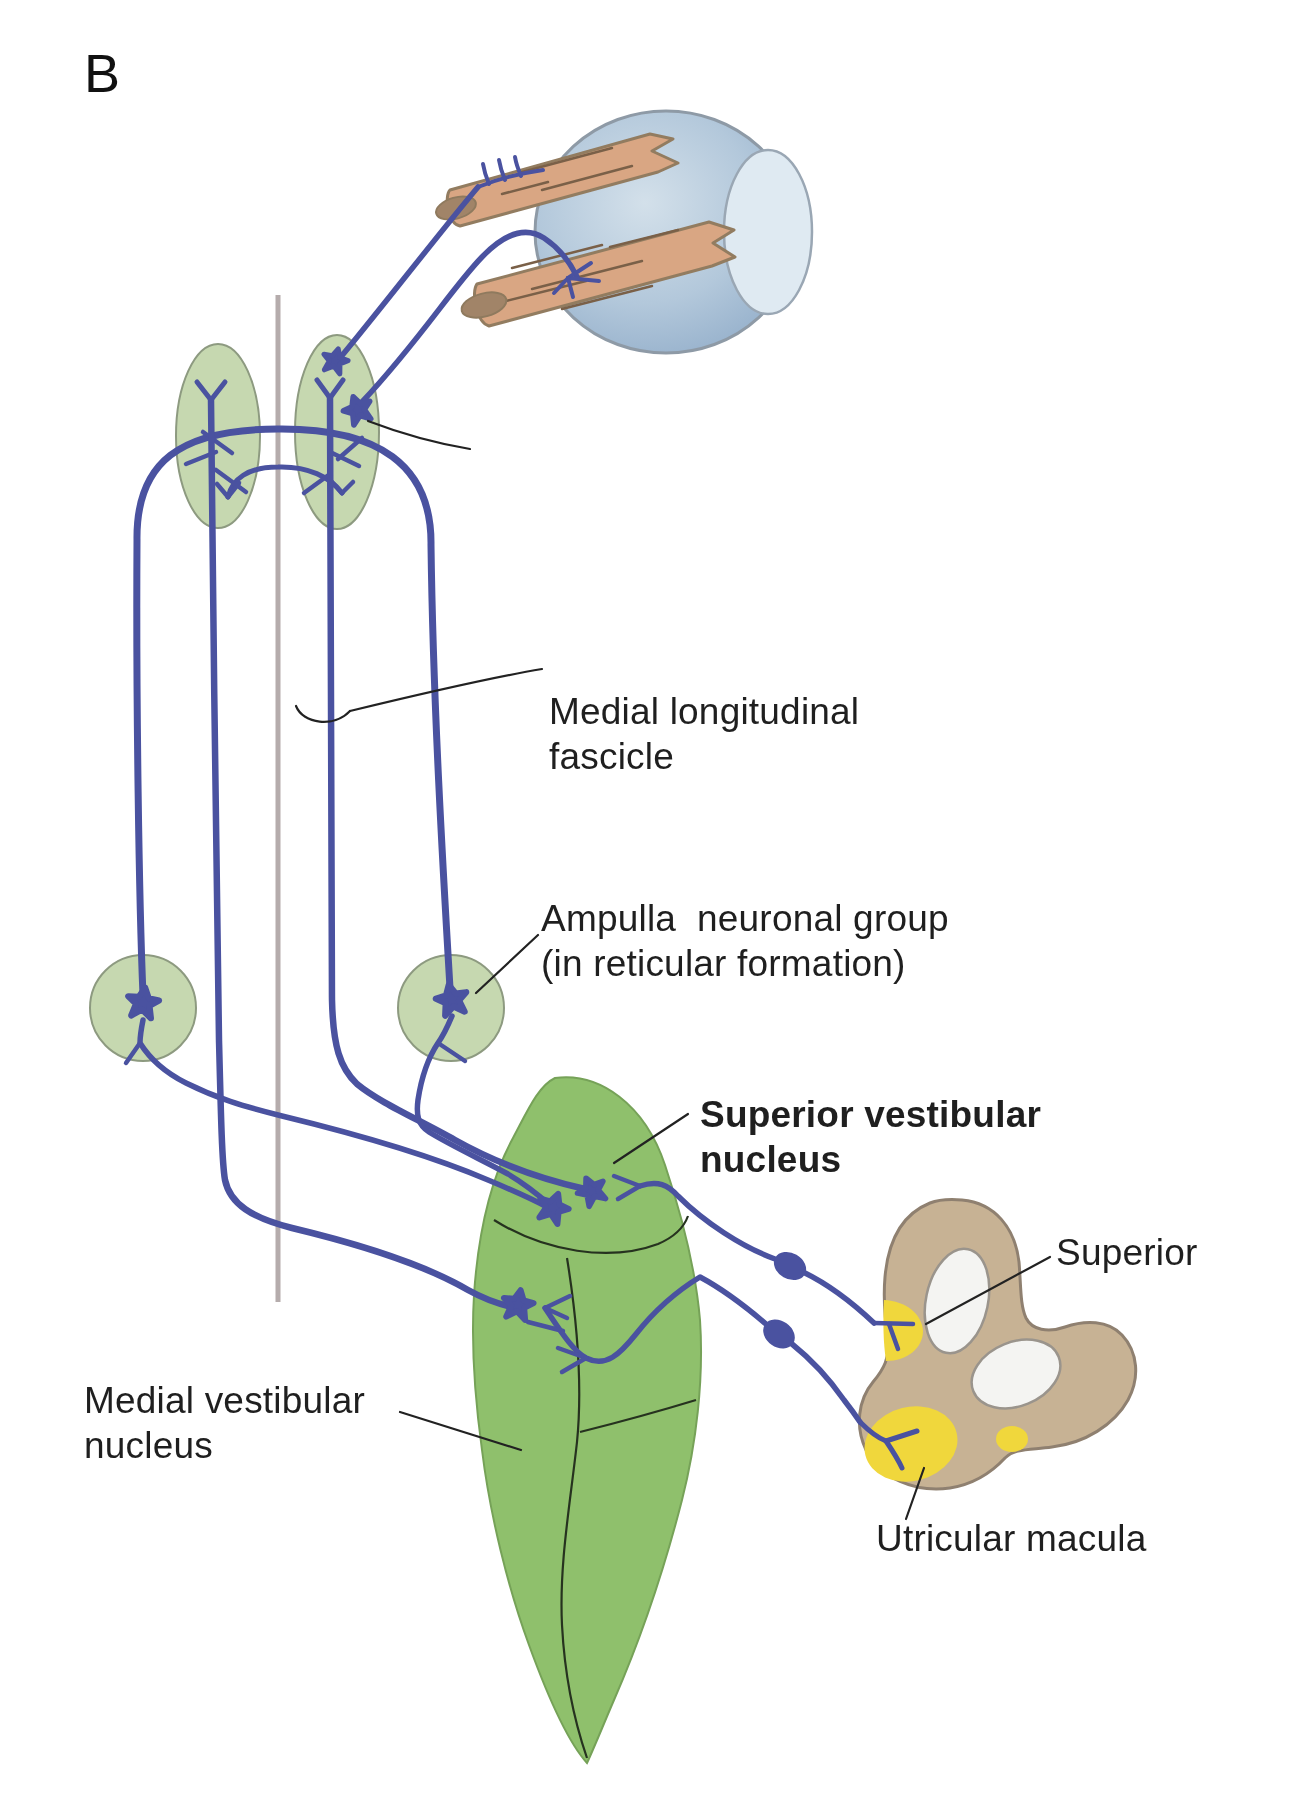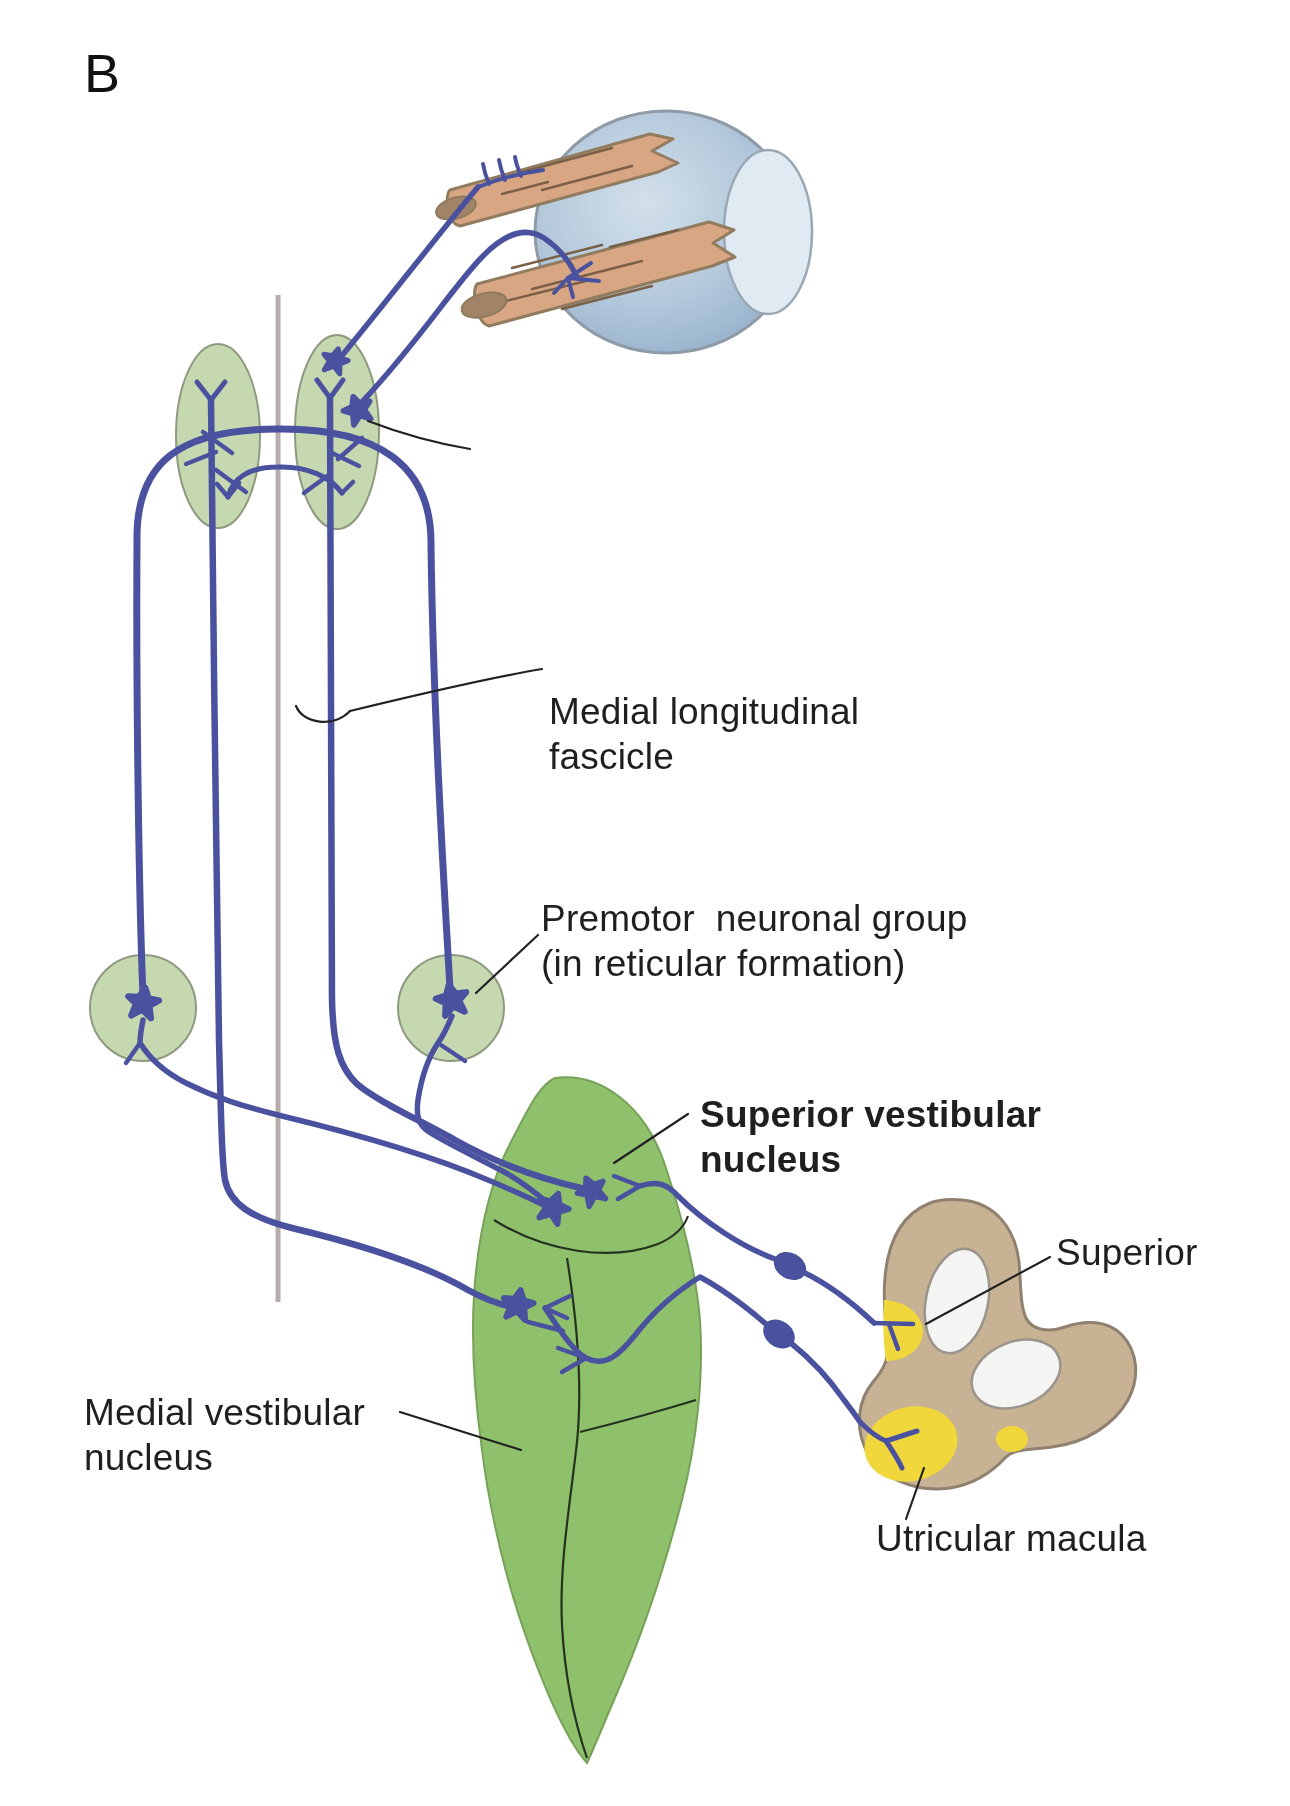--- a/index.html
+++ b/index.html
@@ -220,22 +220,22 @@
     <path d="M688,1114 L614,1163"></path>
     <path d="M1050,1257 L926,1324"></path>
     <path d="M400,1412 L521,1450"></path>
     <path d="M924,1468 L906,1519"></path>
   </g>
 </svg>
 
   <div class="panel-letter" style="left:84px;top:42px;">B</div>
   <div class="lbl" style="left:549px;top:675px;margin-top:14px;">Medial longitudinal
 fascicle</div>
-  <div class="lbl" style="left:541px;top:896px;">Premotor  neuronal group
+  <div class="lbl" style="left:541px;top:896px;">Ampulla  neuronal group
 (in reticular formation)</div>
   <div class="lbl" style="left:700px;top:1092px;font-weight:bold;">Superior vestibular
 nucleus</div>
   <div class="lbl" style="left:1056px;top:1230px;">Superior</div>
-  <div class="lbl" style="left:84px;top:1378px;margin-top:12px;">Medial vestibular
+  <div class="lbl" style="left:84px;top:1378px;">Medial vestibular
 nucleus</div>
   <div class="lbl" style="left:876px;top:1516px;">Utricular macula</div>
 
 </div>
 
 </body></html>

